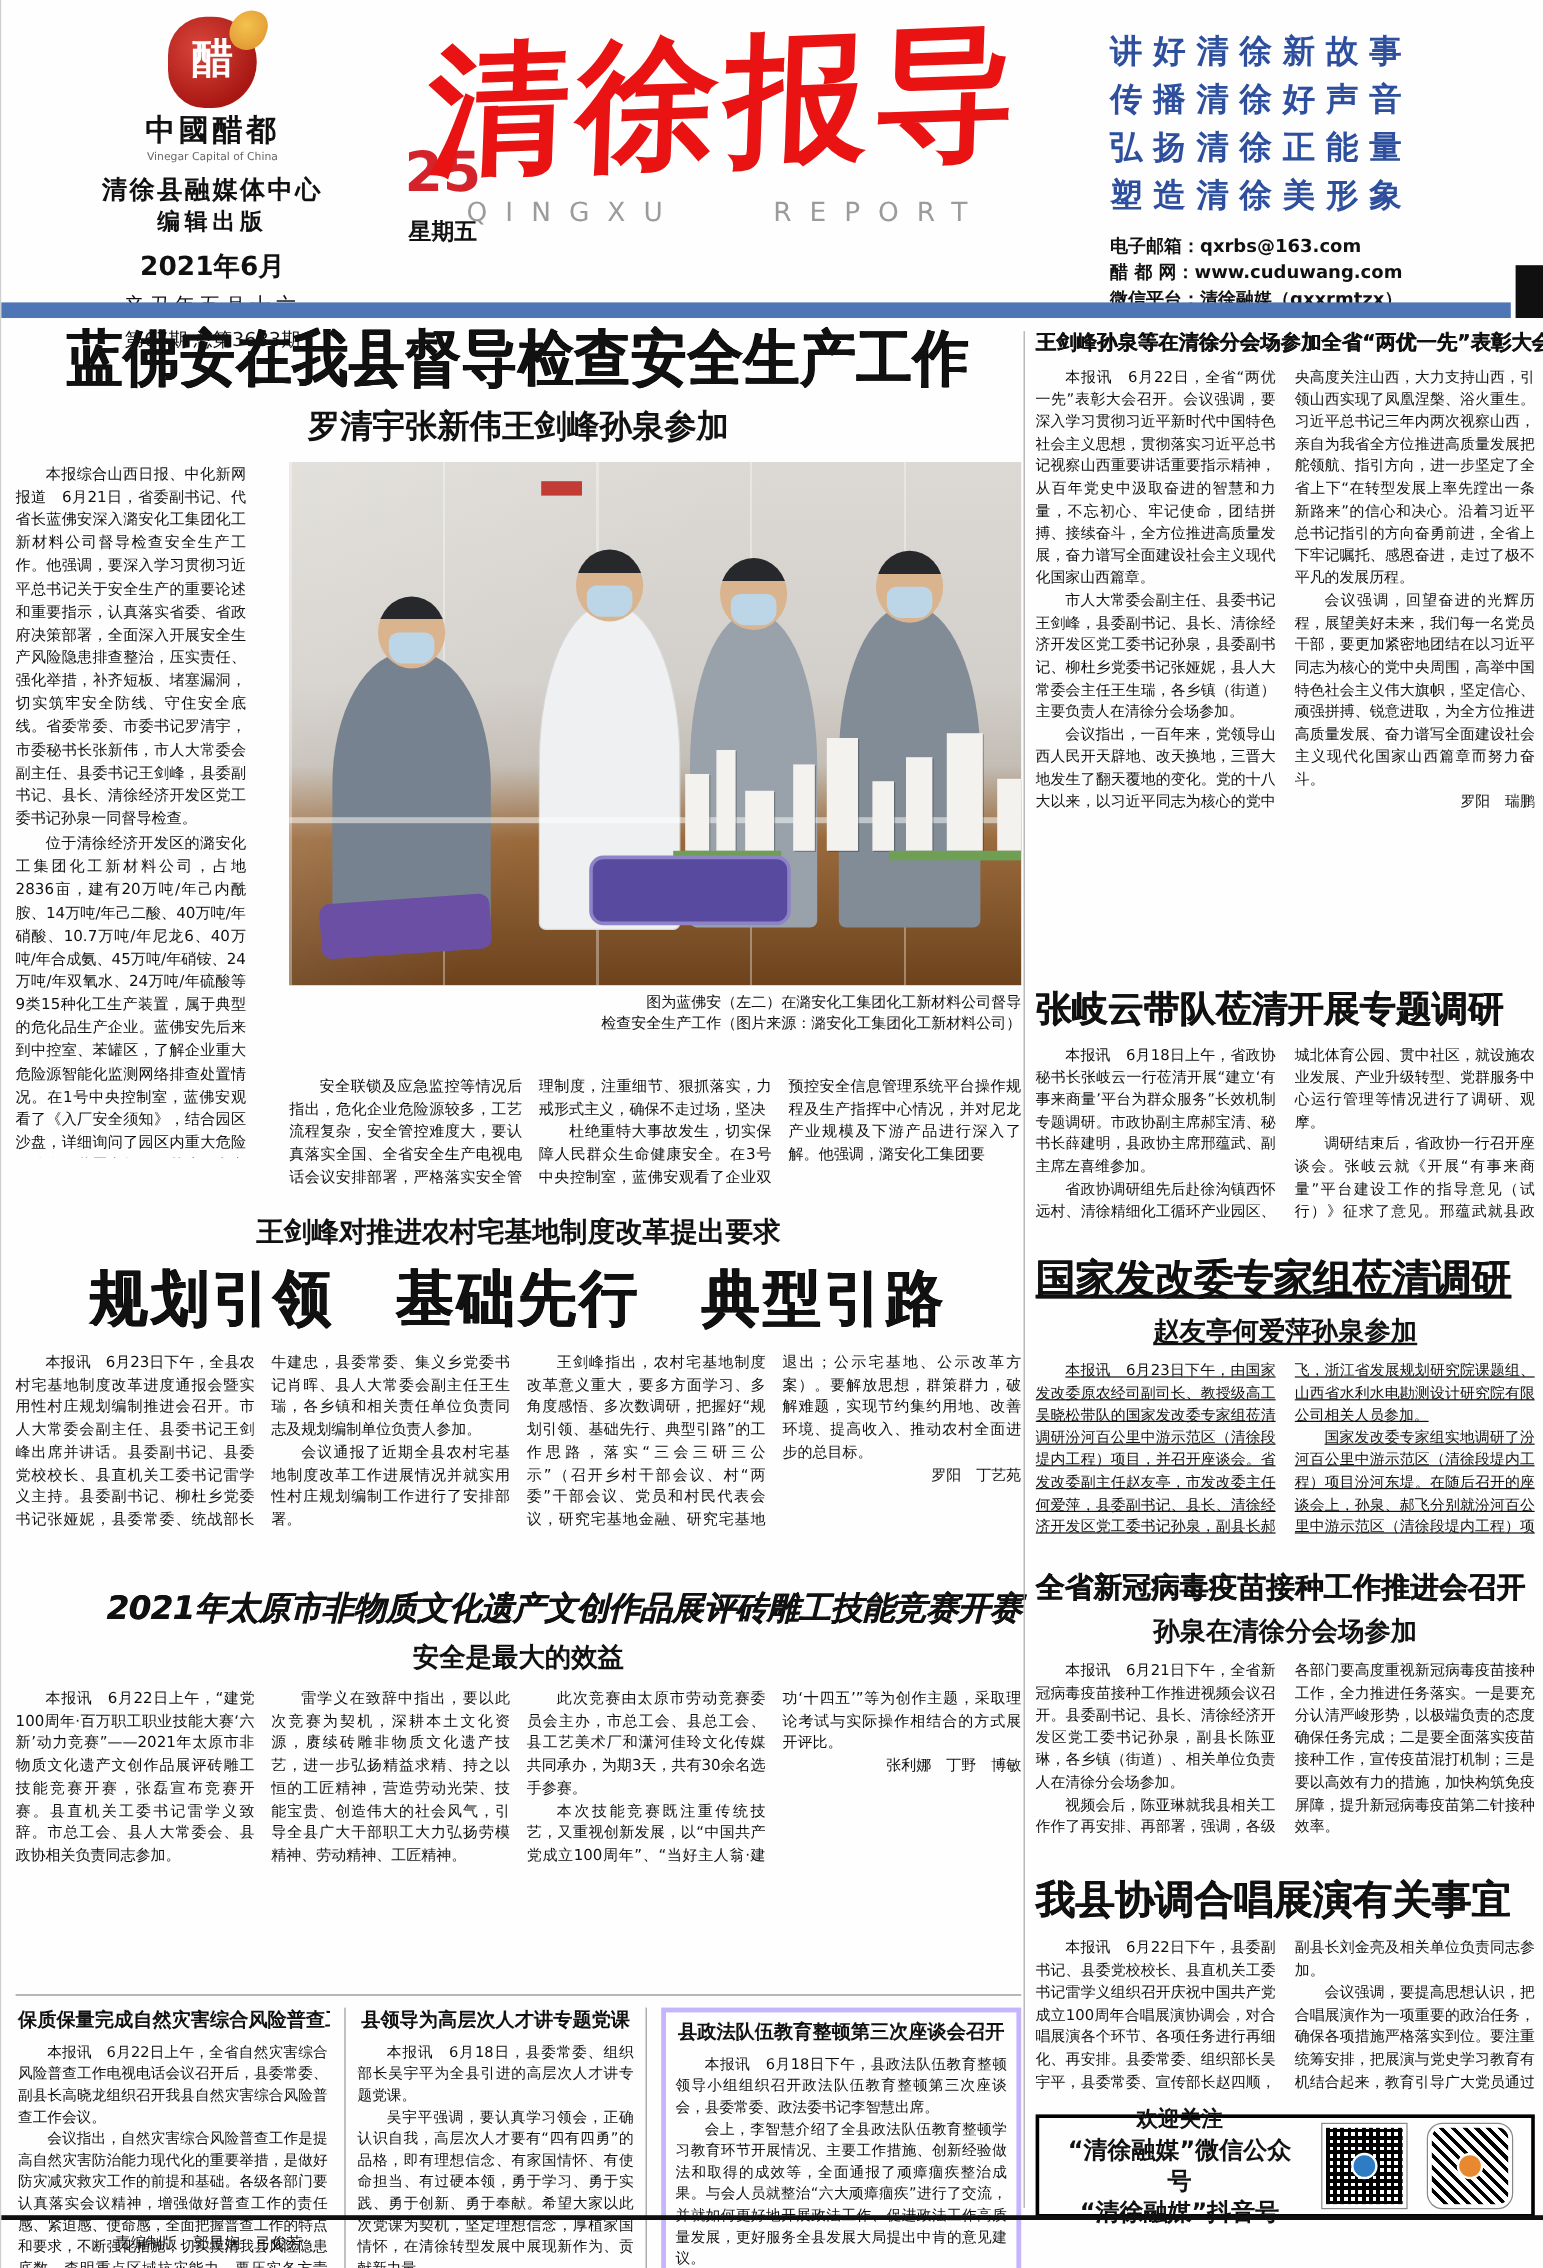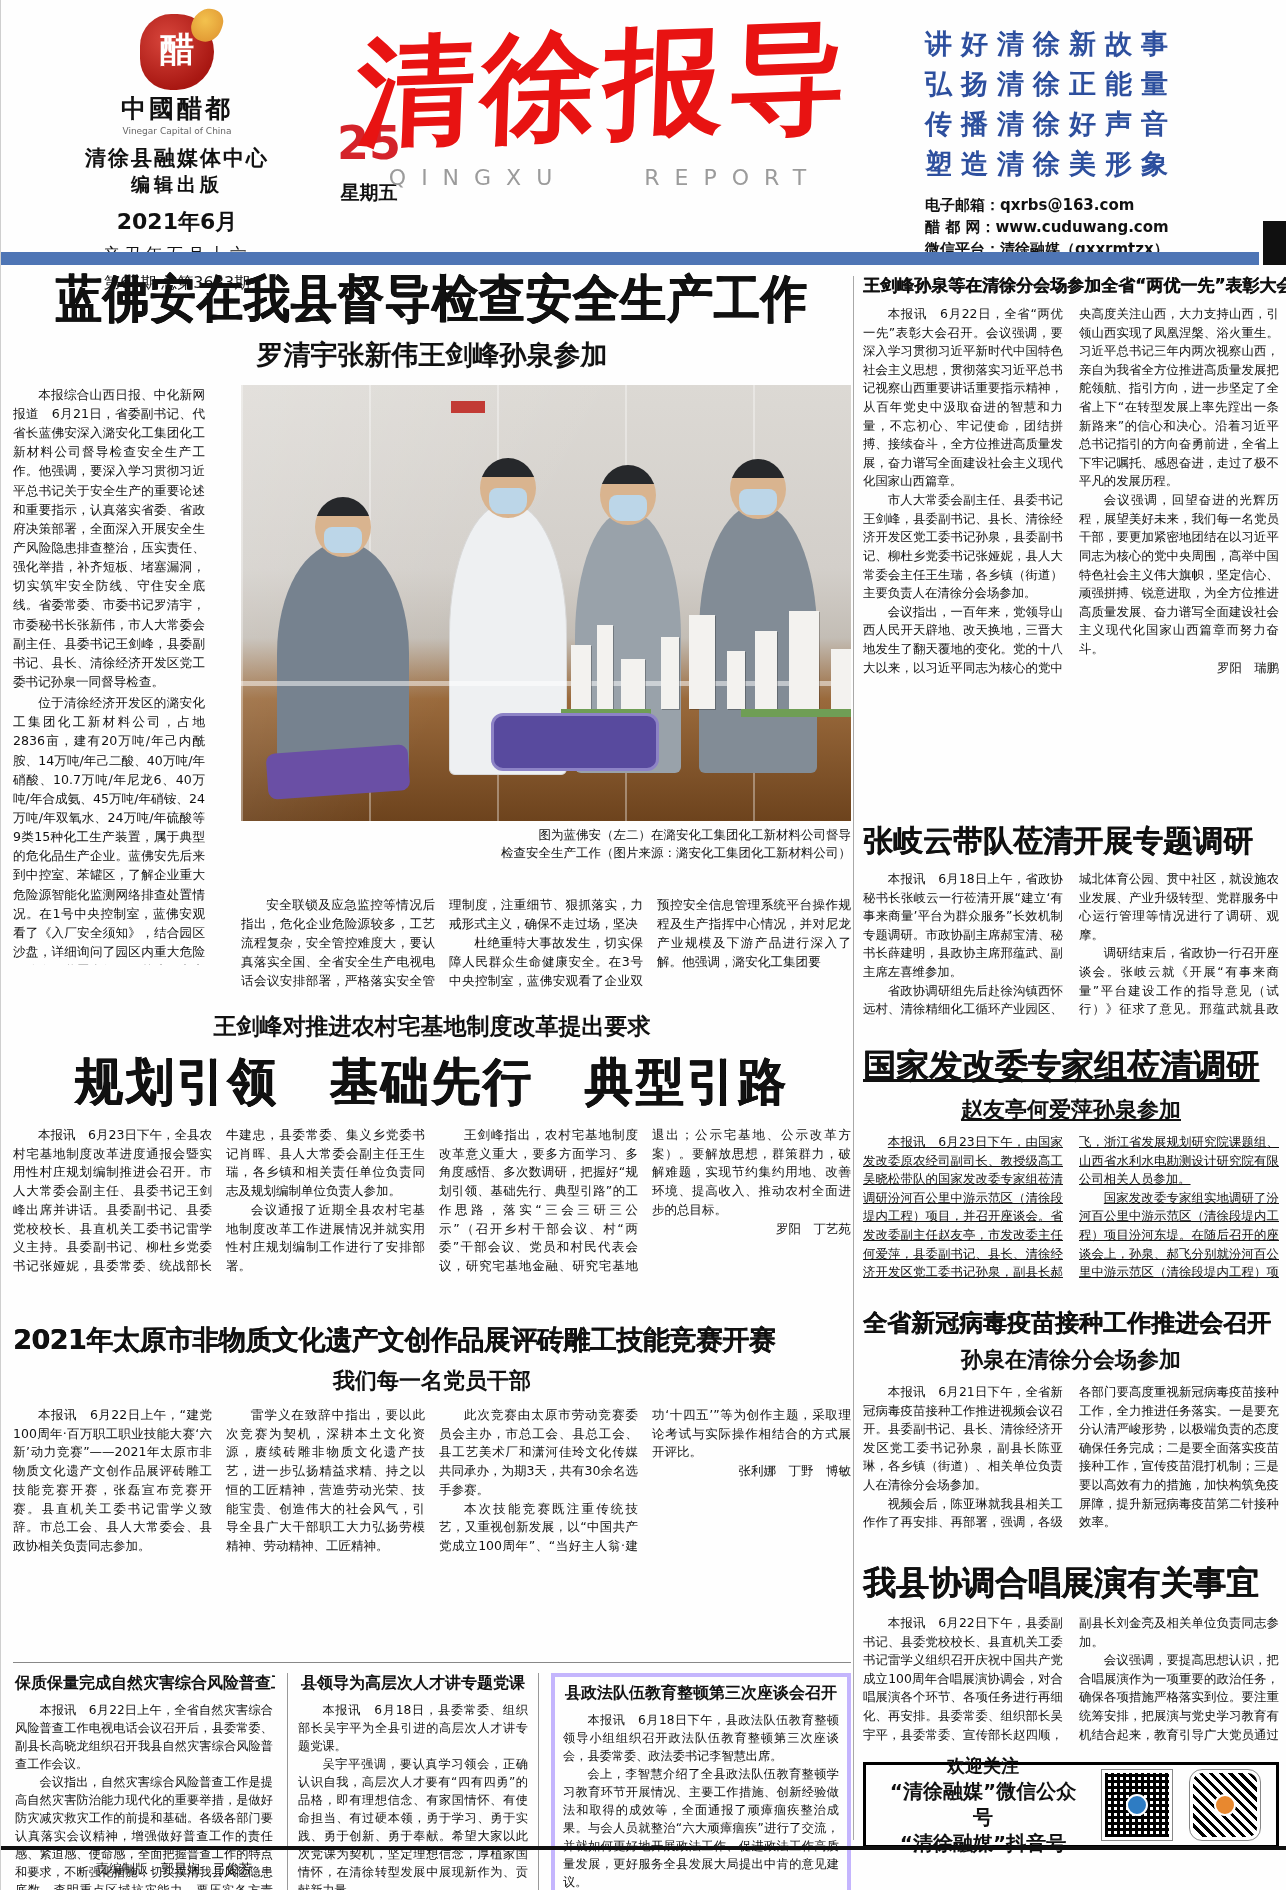--- a/index.html
+++ b/index.html
@@ -77,22 +77,22 @@
   
   .plan{margin-top:16px;}
   .kicker{text-align:center;font-size:23px;font-weight:bold;}
   .plan-title{text-align:center;font-size:48px;font-weight:900;letter-spacing:3px;margin:8px 0 12px;
               transform:scaleY(1.05);text-shadow:0.6px 0 0 #000,-0.6px 0 0 #000;}
   .cols4{column-count:4;column-gap:14px;font-size:12.5px;line-height:1.5;text-align:justify;overflow:hidden;}
   .plan-body{height:178px;}
 
   
   .craft{margin-top:18px;}
-  .craft-title{text-align:left;font-size:27px;font-weight:900;white-space:nowrap;letter-spacing:-0.5px;
-               text-shadow:0.4px 0 0 #000;}
+  .craft-title{text-align:right;font-size:27px;font-weight:900;white-space:nowrap;letter-spacing:-0.5px;
+               text-shadow:0.4px 0 0 #000;font-style:italic;}
   .craft-sub{text-align:center;font-size:22px;font-weight:bold;margin:8px 0 10px;}
   .craft-body{height:238px;}
 
   
   .bottom-row{margin-top:18px;border-top:1px solid #888;padding-top:10px;
               display:grid;grid-template-columns:262px 252px 1fr;column-gap:12px;height:226px;}
   .b-art{overflow:hidden;padding:0 2px;}
   .b-art.mid{border-left:1px solid #999;border-right:1px solid #999;padding:0 10px;}
   .b-title{text-align:center;font-weight:900;font-size:16px;white-space:nowrap;margin-bottom:7px;}
   .b-body{font-size:12.2px;line-height:1.48;text-align:justify;}
@@ -154,22 +154,22 @@
     <div class="mh-day">
       <div class="num">25</div>
       <div class="wk">星期五</div>
     </div>
     <div class="mh-center">
       <div class="mh-title serif">清徐报导</div>
       <div class="mh-title-en">QINGXU REPORT</div>
     </div>
     <div class="mh-right">
       <div class="slogan">讲好清徐新故事</div>
+      <div class="slogan">传播清徐好声音</div>
       <div class="slogan">弘扬清徐正能量</div>
-      <div class="slogan">传播清徐好声音</div>
       <div class="slogan">塑造清徐美形象</div>
       <div class="contact" style="margin-top:12px;">
         <span>电子邮箱：</span><span>qxrbs@163.com</span>
       </div>
       <div class="contact">
         <span>醋 都 网：</span><span>www.cuduwang.com</span>
       </div>
       <div class="contact">
         <span>微信平台：</span><span>清徐融媒（qxxrmtzx）</span>
       </div>
@@ -248,21 +248,21 @@
         <p class="para">会议通报了近期全县农村宅基地制度改革工作进展情况并就实用性村庄规划编制工作进行了安排部署。</p>
         <p class="para">王剑峰指出，农村宅基地制度改革意义重大，要多方面学习、多角度感悟、多次数调研，把握好“规划引领、基础先行、典型引路”的工作思路，落实“三会三研三公示”（召开乡村干部会议、村“两委”干部会议、党员和村民代表会议，研究宅基地金融、研究宅基地退出；公示宅基地、公示改革方案）。要解放思想，群策群力，破解难题，实现节约集约用地、改善环境、提高收入、推动农村全面进步的总目标。</p>
         <p class="para">
             <span class="byline">罗阳　丁艺苑</span>
           </p>
       </div>
     </div>
 
     <div class="craft">
       <div class="craft-title">2021年太原市非物质文化遗产文创作品展评砖雕工技能竞赛开赛</div>
-      <div class="craft-sub serif">我们每一名党员干部</div>
+      <div class="craft-sub serif">安全是最大的效益</div>
       <div class="cols4 craft-body">
         <p class="para">本报讯　6月22日上午，“建党100周年·百万职工职业技能大赛‘六新’动力竞赛”——2021年太原市非物质文化遗产文创作品展评砖雕工技能竞赛开赛，张磊宣布竞赛开赛。县直机关工委书记雷学义致辞。市总工会、县人大常委会、县政协相关负责同志参加。</p>
         <p class="para">雷学义在致辞中指出，要以此次竞赛为契机，深耕本土文化资源，赓续砖雕非物质文化遗产技艺，进一步弘扬精益求精、持之以恒的工匠精神，营造劳动光荣、技能宝贵、创造伟大的社会风气，引导全县广大干部职工大力弘扬劳模精神、劳动精神、工匠精神。</p>
         <p class="para">此次竞赛由太原市劳动竞赛委员会主办，市总工会、县总工会、县工艺美术厂和潇河佳玲文化传媒共同承办，为期3天，共有30余名选手参赛。</p>
         <p class="para">本次技能竞赛既注重传统技艺，又重视创新发展，以“中国共产党成立100周年”、“当好主人翁·建功‘十四五’”等为创作主题，采取理论考试与实际操作相结合的方式展开评比。</p>
         <p class="para">
             <span class="byline">张利娜　丁野　博敏</span>
           </p>
       </div>
     </div>

